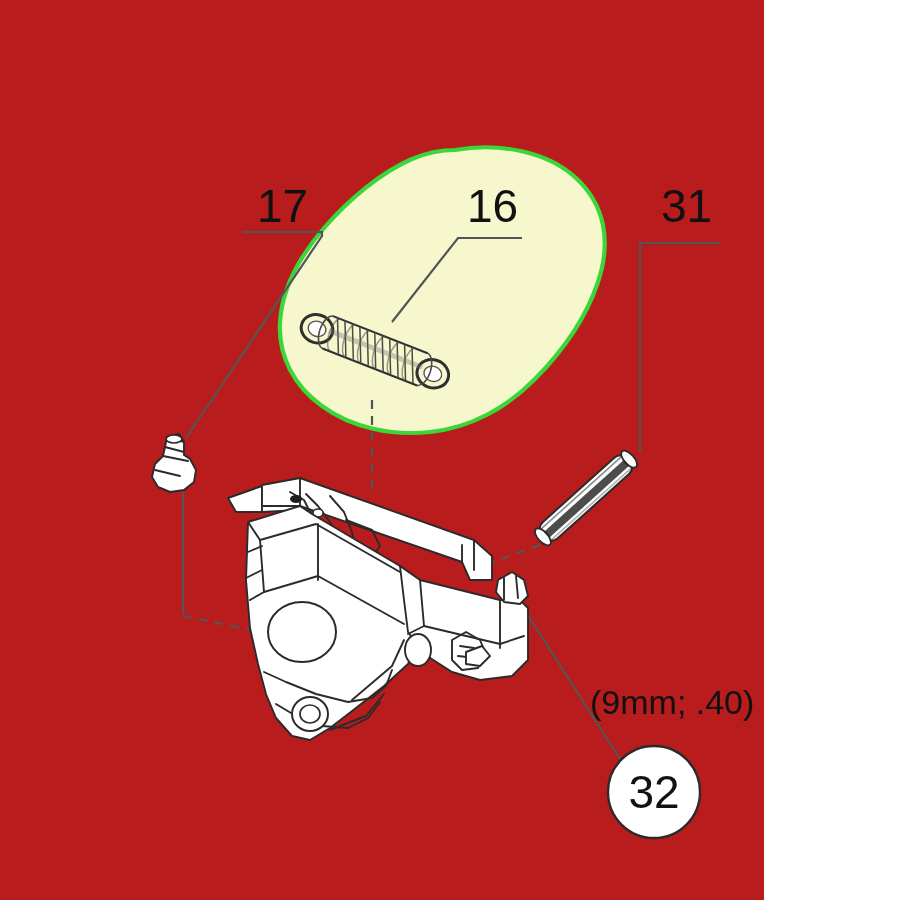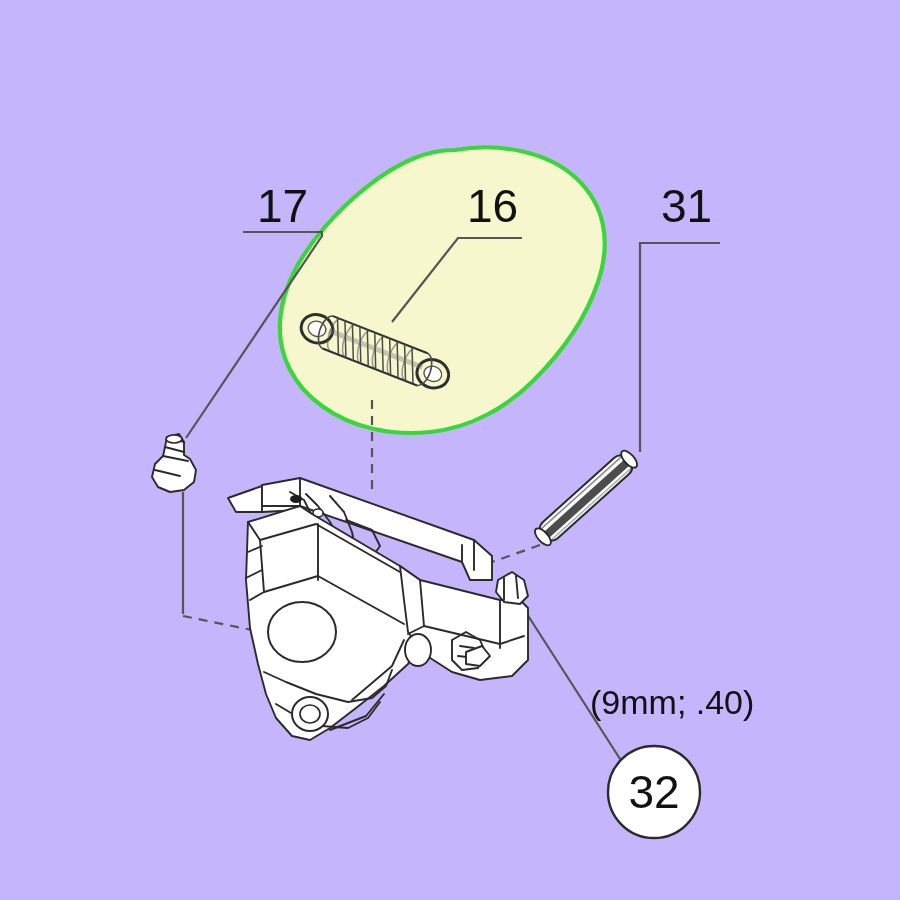--- a/index.html
+++ b/index.html
@@ -2,23 +2,23 @@
 <html><head>
 <meta charset="utf-8">
 <style>
   html, body {
     margin: 0;
     padding: 0;
     background: #ffffff;
   }
   #page {
     position: relative;
-    width: 900px;
+    width: 764px;
     height: 900px;
-    background: #c4b5fd;
+    background: #b91c1c;
     overflow: hidden;
     font-family: "Liberation Sans", sans-serif;
   }
   #diagram {
     position: absolute;
     left: 0;
     top: 0;
     width: 900px;
     height: 900px;
   }

